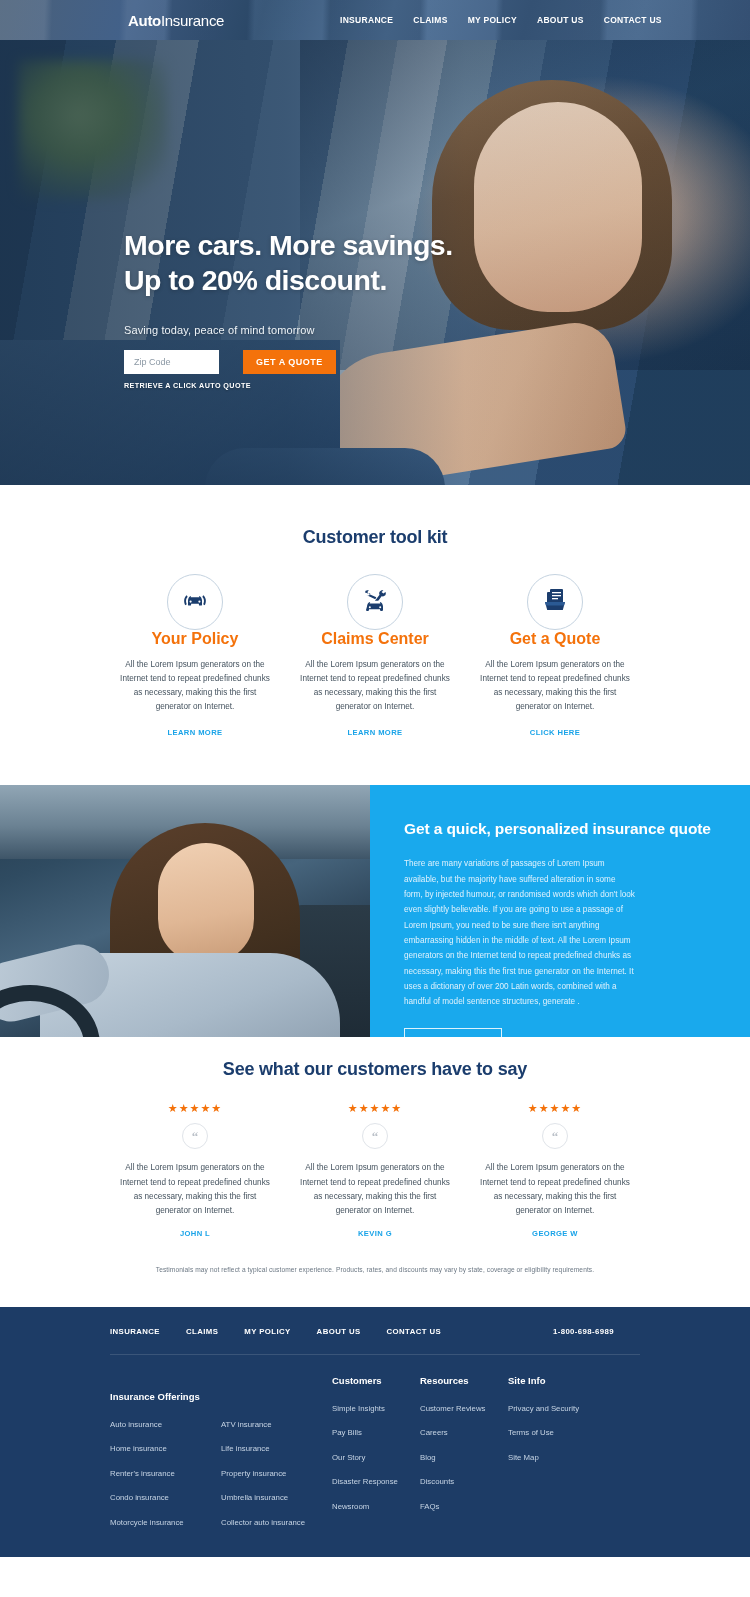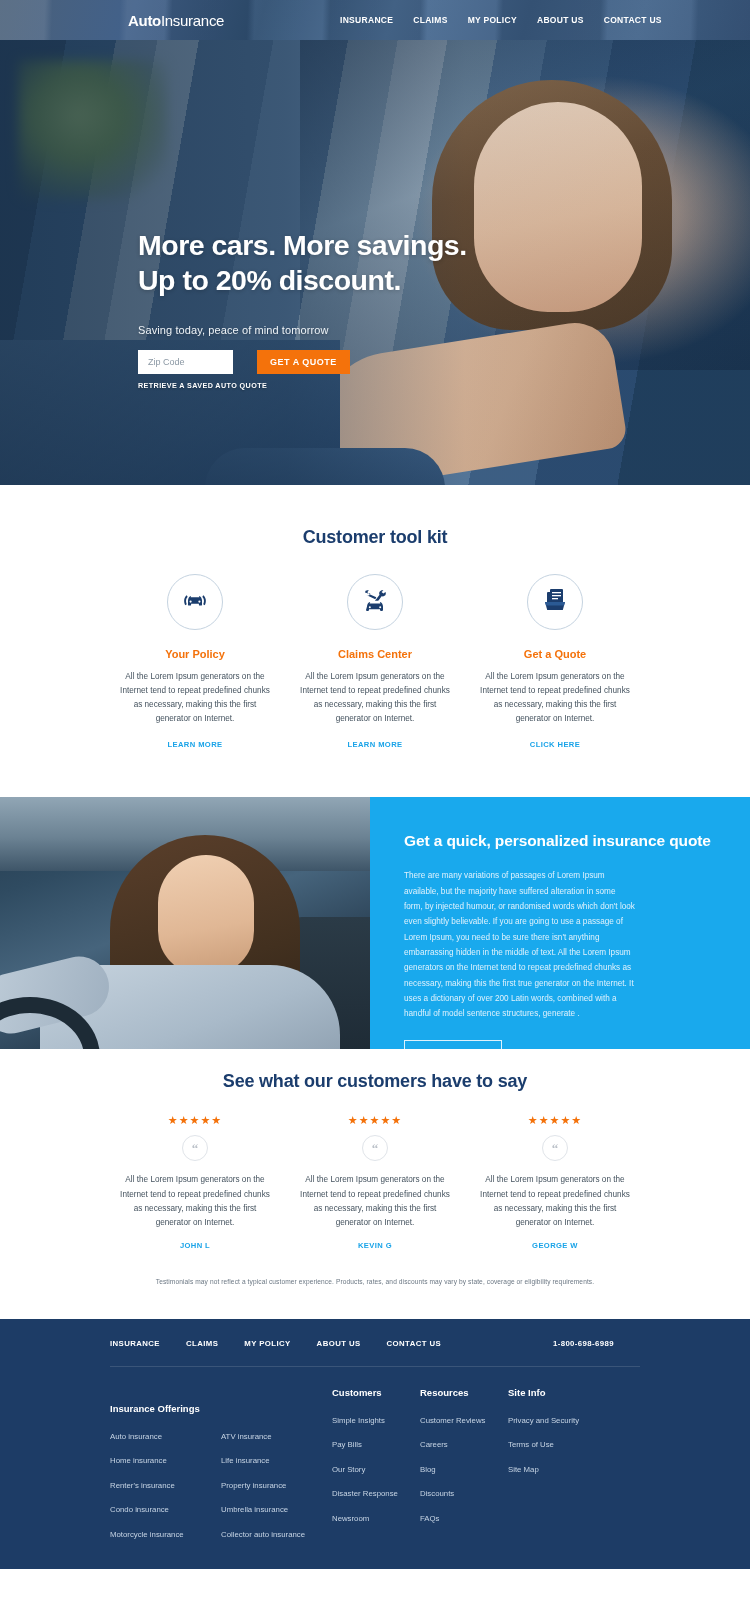--- a/index.html
+++ b/index.html
@@ -85,21 +85,21 @@
     background: linear-gradient(180deg, #3b5d82 0%, #29486b 60%, #1d3754 100%);
   }
   .hero-photo .door {
     position: absolute; left: 0; top: 300px; width: 340px; height: 150px;
     background: linear-gradient(160deg, #4b6e92 0%, #37587c 60%, #27466a 100%);
   }
   .hero-photo .shade {
     position: absolute; inset: 0;
     background: linear-gradient(90deg, rgba(18,40,64,.62) 0%, rgba(20,44,70,.46) 38%, rgba(25,50,78,.12) 62%, rgba(20,45,70,.10) 100%);
   }
-  .hero-inner { position: absolute; left: 138px; top: 188px; z-index: 3; }
+  .hero-inner { position: absolute; left: 124px; top: 188px; z-index: 3; }
   .hero-title {
     color: #ffffff; font-size: 28.5px; font-weight: 700; line-height: 1.22;
     letter-spacing: -0.5px; text-shadow: 0 1px 4px rgba(0,0,0,.22);
   }
   .hero-sub {
     margin-top: 26px; color: #eef3f7; font-size: 11px; font-weight: 400;
     letter-spacing: .1px; text-shadow: 0 1px 3px rgba(0,0,0,.25);
   }
   .hero-form { margin-top: 14px; display: flex; }
   .zip-input {
@@ -127,21 +127,21 @@
     letter-spacing: -.2px;
   }
   .cards { display: flex; justify-content: center; margin-top: 26px; }
   .card { width: 170px; margin: 0 5px; text-align: center; }
   .circ {
     width: 56px; height: 56px; border-radius: 50%;
     border: 1.5px solid #c5d3e0; margin: 0 auto;
     display: flex; align-items: center; justify-content: center;
   }
   .card-title {
-    margin-top: 18px; color: #f4720b; font-size: 11px; font-weight: 700;
+    color: #f4720b; font-size: 16px; font-weight: 700;
   }
   .card-text {
     margin-top: 10px; color: #44525e; font-size: 8.2px; line-height: 1.72;
     padding: 0 8px;
   }
   .card-link {
     display: inline-block; margin-top: 14px; color: #19a3e8; font-size: 7.6px;
     font-weight: 700; letter-spacing: .4px; text-decoration: none;
   }
 
@@ -294,21 +294,21 @@
     <div class="hero-inner">
       <h1 class="hero-title">
         <span>More cars. More savings.</span><br>
         <span>Up to 20% discount.</span>
       </h1>
       <div class="hero-sub">Saving today, peace of mind tomorrow</div>
       <div class="hero-form">
         <input class="zip-input" type="text" placeholder="Zip Code" style="">
         <button class="quote-btn">GET A QUOTE</button>
       </div>
-      <a class="retrieve" href="#">RETRIEVE A SAVED AUTO QUOTE</a>
+      <a class="retrieve" href="#">RETRIEVE A CLICK AUTO QUOTE</a>
     </div>
   </section>
 
   <section class="toolkit">
     <h2 class="section-title">Customer tool kit</h2>
     <div class="cards">
 
       <div class="card">
         <div class="circ">
           <span>

